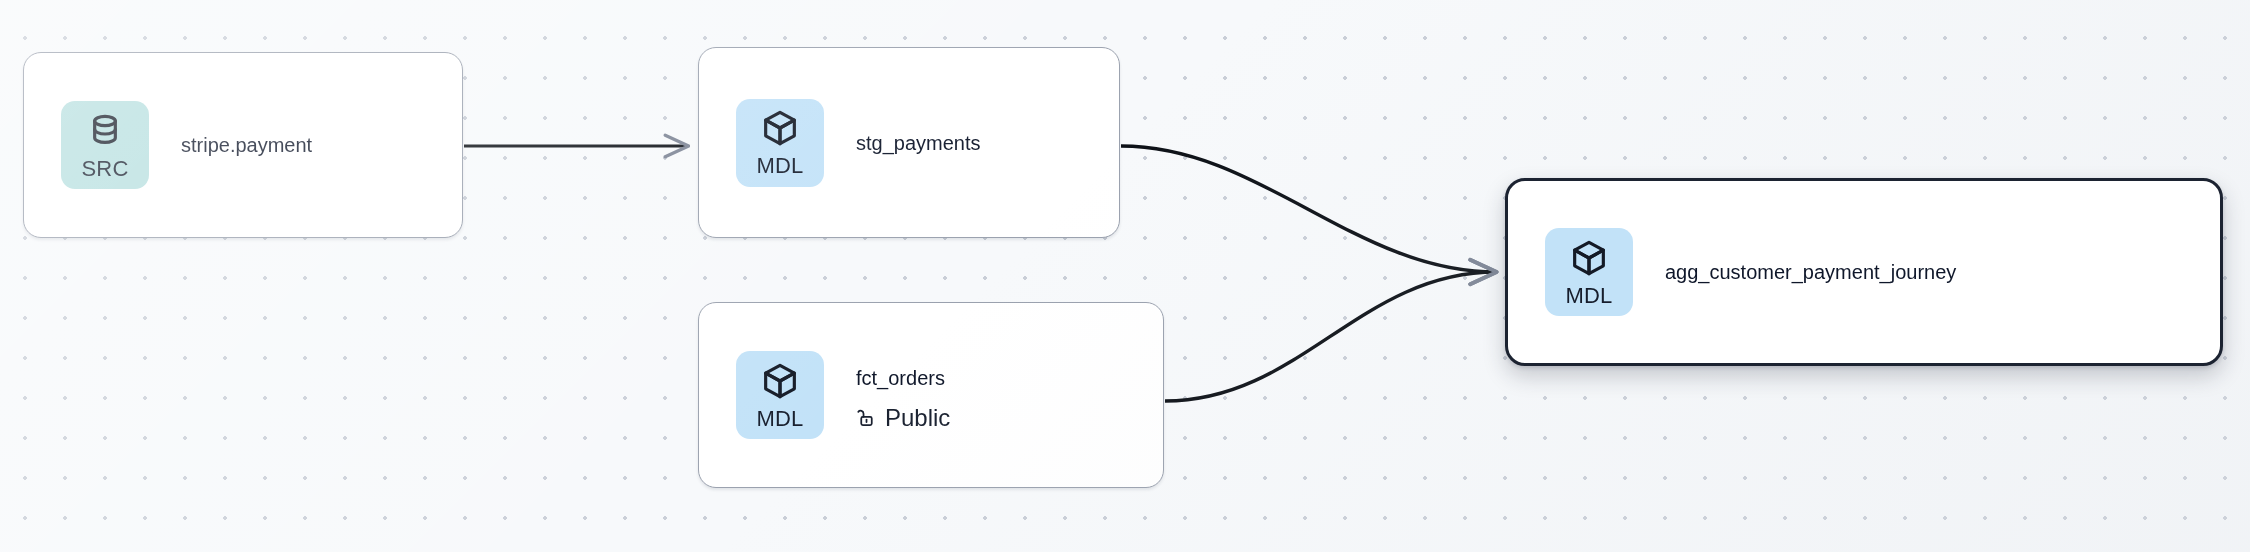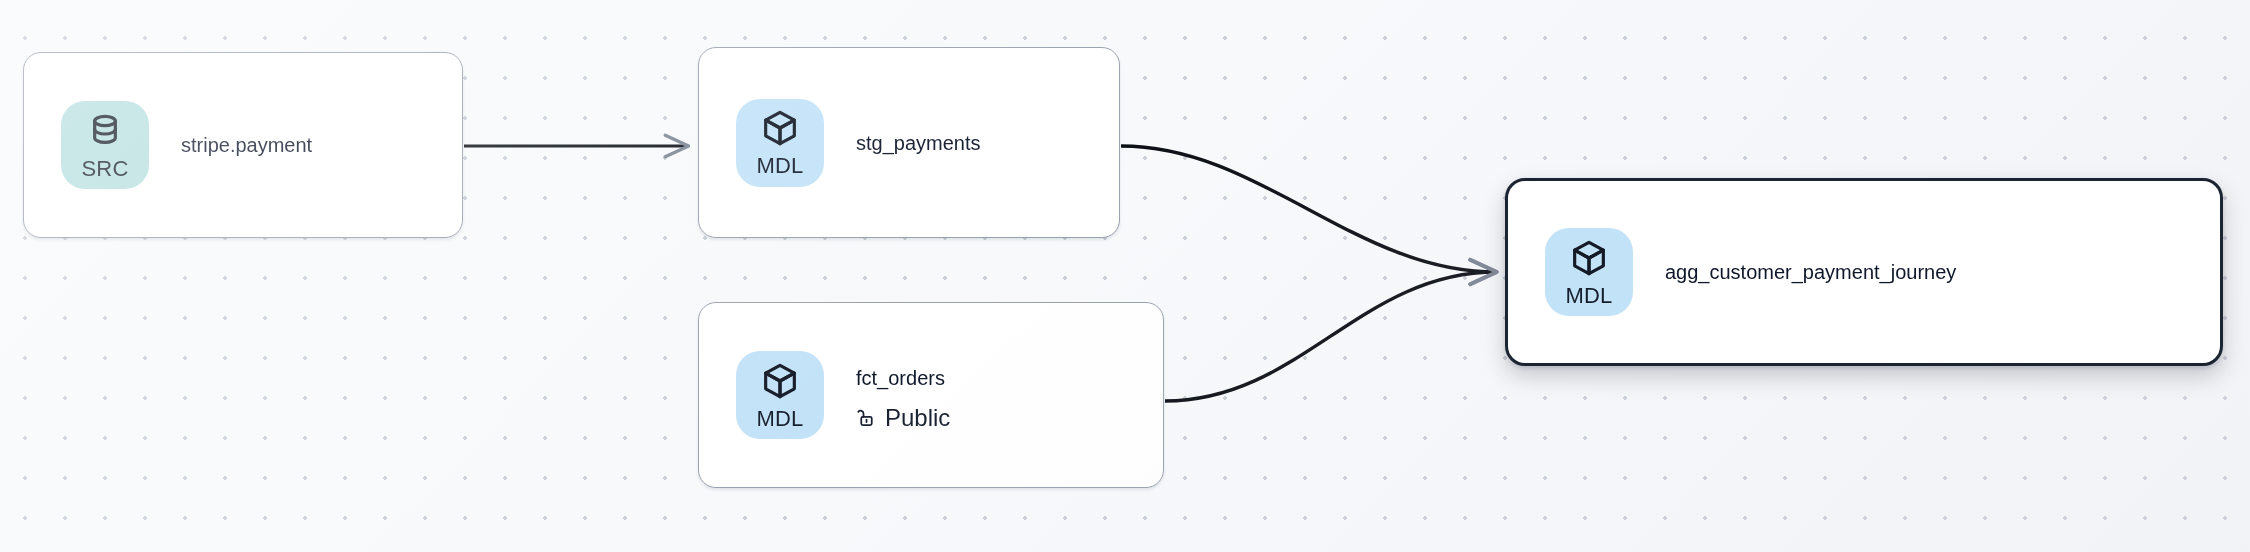--- a/index.html
+++ b/index.html
@@ -46,21 +46,21 @@
   .node.selected {
     border: 3.5px solid #1c2331;
     border-radius: 20px;
     box-shadow: 0 10px 22px rgba(30,38,55,0.22), 0 2px 4px rgba(30,38,55,0.14);
     z-index: 5;
   }
 
   .badge {
     width: 88px;
     height: 88px;
-    border-radius: 24px;
+    border-radius: 14px;
     margin-left: 37px;
     flex: 0 0 auto;
     display: flex;
     flex-direction: column;
     align-items: center;
     justify-content: center;
     gap: 7px;
   }
   .badge.src { background: #b6dfdf; }
   .badge.mdl { background: #c2e2f8; }

